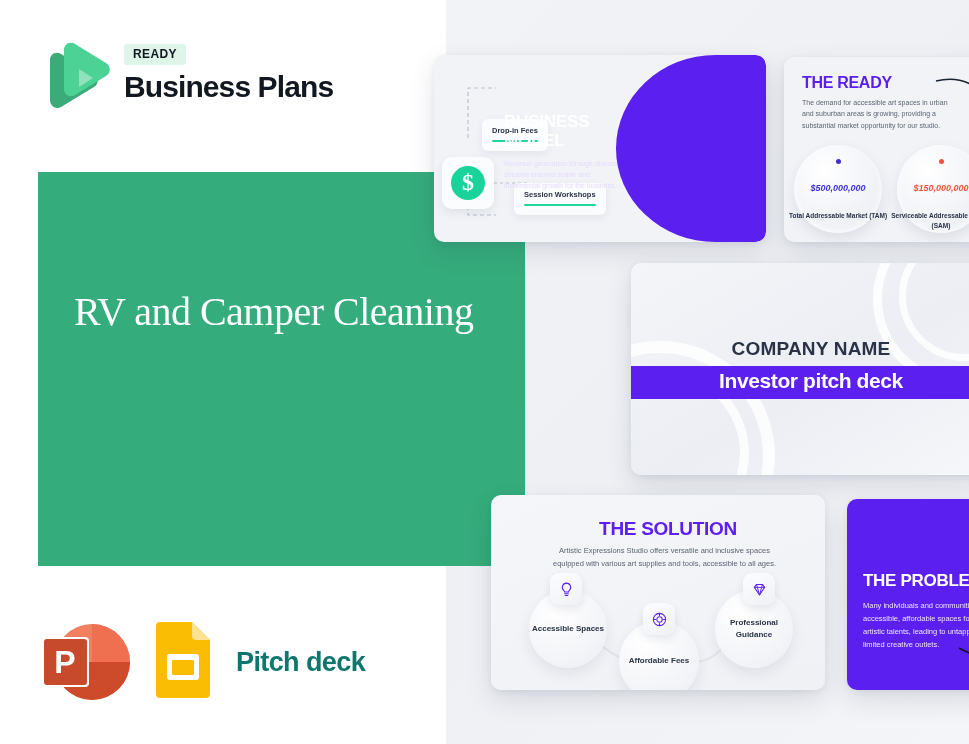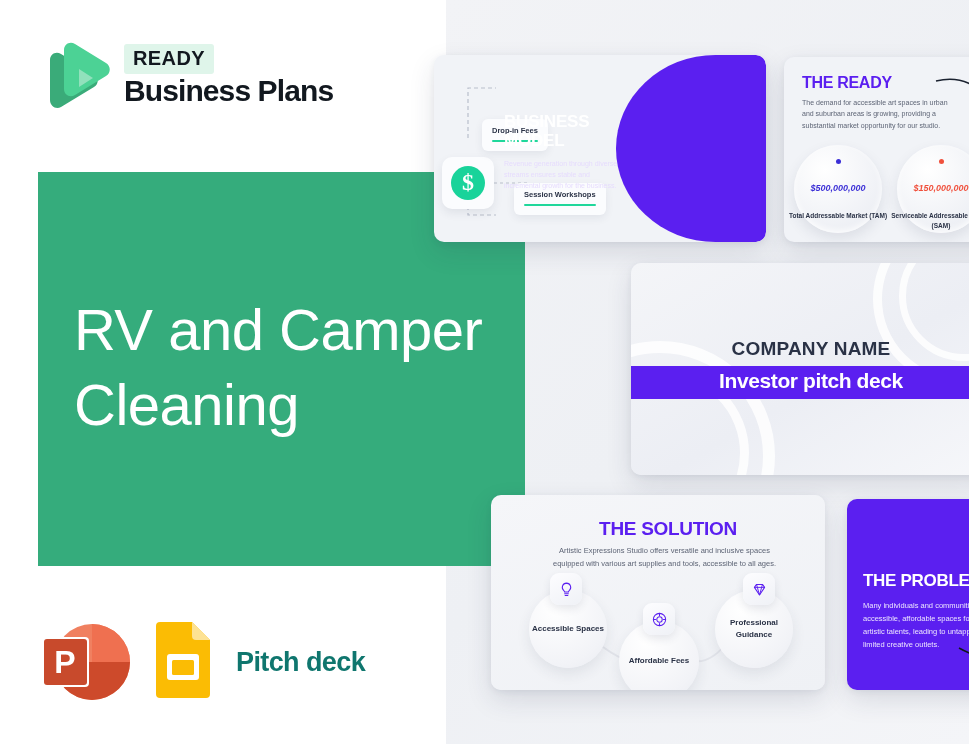--- a/index.html
+++ b/index.html
@@ -16,36 +16,37 @@
     position: absolute; left: 446px; top: 0; width: 523px; height: 744px;
     background: linear-gradient(135deg,#f2f3f6 0%, #eef0f4 50%, #f4f5f8 100%);
   }
 
   
   .hero {
     position: absolute; left: 38px; top: 172px; width: 487px; height: 394px;
     background: #35ac7c;
   }
   .hero-title {
-    position: absolute; left: 36px; top: 120px; width: 470px;
-    color: #ffffff; font-size: 58px; line-height: 1.30; font-weight: 400;
+    position: absolute; left: 36px; top: 114px; width: 470px;
+    color: #ffffff; font-size: 40px; line-height: 1.30; font-weight: 400;
     letter-spacing: -0.5px;
+    font-family: Liberation Serif, serif;
   }
 
   
   .logo { position: absolute; left: 38px; top: 36px; width: 300px; height: 84px; }
   .logo-mark { position: absolute; left: 0; top: 4px; width: 72px; height: 76px; }
   .logo-text { position: absolute; left: 86px; top: 8px; }
   .ready-badge {
     display: inline-block; background: #dff5ea; color: #12181f;
-    font-size: 20px; font-weight: 700; letter-spacing: .4px;
+    font-size: 12px; font-weight: 700; letter-spacing: .4px;
     padding: 3px 9px 4px; border-radius: 3px;
   }
   .brand-name {
-    font-size: 30px; font-weight: 700; color: #12181f;
+    margin-top: 5px; font-size: 30px; font-weight: 700; color: #12181f;
     letter-spacing: -0.9px; white-space: nowrap;
   }
 
   
   .formats { position: absolute; left: 40px; top: 616px; height: 92px; display: flex; align-items: center; }
   .ppt-icon { position: relative; width: 92px; height: 86px; margin-right: 20px; }
   .slides-icon { position: relative; width: 62px; height: 80px; margin-right: 22px; }
   .format-label { font-size: 27px; font-weight: 700; color: #0f766e; letter-spacing: -0.6px; }
 
   

